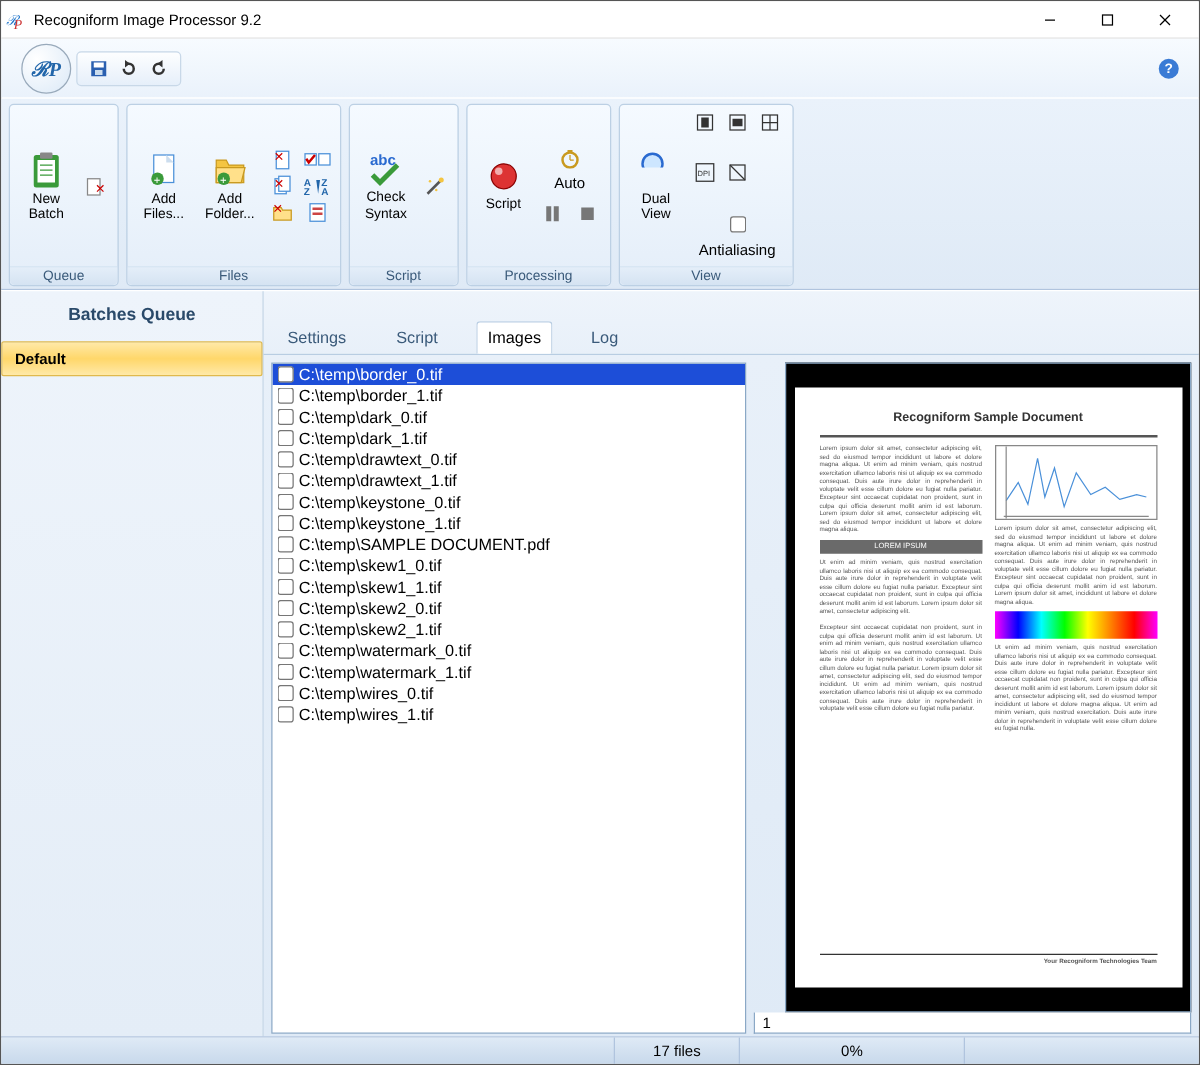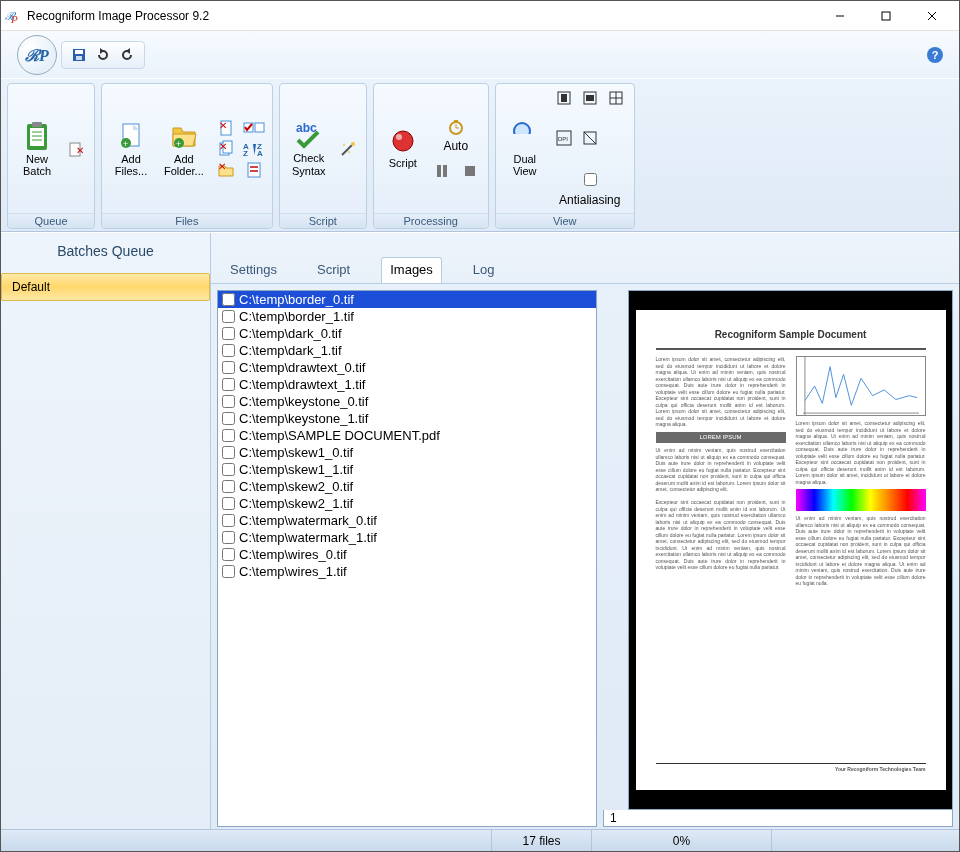--- a/index.html
+++ b/index.html
@@ -22,21 +22,21 @@
   .group { border:1px solid #bcd0e4; border-radius:4px; background:linear-gradient(#f5faff,#e4eef9); display:flex; flex-direction:column; }
   .group-body { flex:1; display:flex; align-items:center; padding:4px 6px; gap:4px;}
   .group-label { text-align:center; font-size:11px; color:#3a5a7a; background:linear-gradient(#e4eef9,#d5e3f2); border-top:1px solid #cddff0; border-radius:0 0 4px 4px; padding:1px 0;}
   .big-btn { display:flex; flex-direction:column; align-items:center; justify-content:center; padding:2px 6px; min-width:46px; height:62px; border-radius:3px; }
   .big-btn .lbl { font-size:11px; text-align:center; line-height:1.1; margin-top:2px;}
   .small-btn { width:24px; height:20px; display:flex;align-items:center;justify-content:center;border-radius:3px;}
   .col { display:flex; flex-direction:column; gap:1px;}
   .check-row { display:flex; align-items:center; gap:4px; padding:2px 4px;flex-direction:column;}
   
   .workspace { flex:1; display:flex; min-height:0; border-top:1px solid #fff;}
-  .left-panel { width:210px; background:linear-gradient(#eef4fb,#e4edf7); border-right:1px solid #b8cde2; display:flex;flex-direction:column;}
+  .left-panel { width:210px; background:linear-gradient(#eef4fb,#e4edf7); border-right:1px solid #b8cde2; display:flex;flex-direction:column;font-weight:bold;}
   .left-header { text-align:center; padding:10px 0 14px 0; color:#2a4a6a; font-size:14px;}
   .batch-item { padding:6px 10px; }
   .batch-item.selected { background:linear-gradient(#ffe9a8,#ffd76a,#ffe9a8); border:1px solid #e0b94d; border-radius:2px;}
   
   .right-panel { flex:1; display:flex; flex-direction:column; min-width:0;}
   .tabs { display:flex; gap:22px; padding:24px 10px 0 10px; background:linear-gradient(#eef4fb,#e8f0f9); border-bottom:1px solid #b8cde2;}
   .tab { padding:4px 8px 6px 8px; color:#3a5a7a; font-size:13px; border:1px solid transparent; border-bottom:none; border-radius:3px 3px 0 0;}
   .tab.active { background:#fff; border-color:#b8cde2; color:#000;}
   
   .content { flex:1; display:flex; gap:6px; padding:6px 6px 2px 6px; background:linear-gradient(#e8f0f9,#dfeaf6); min-height:0;}

